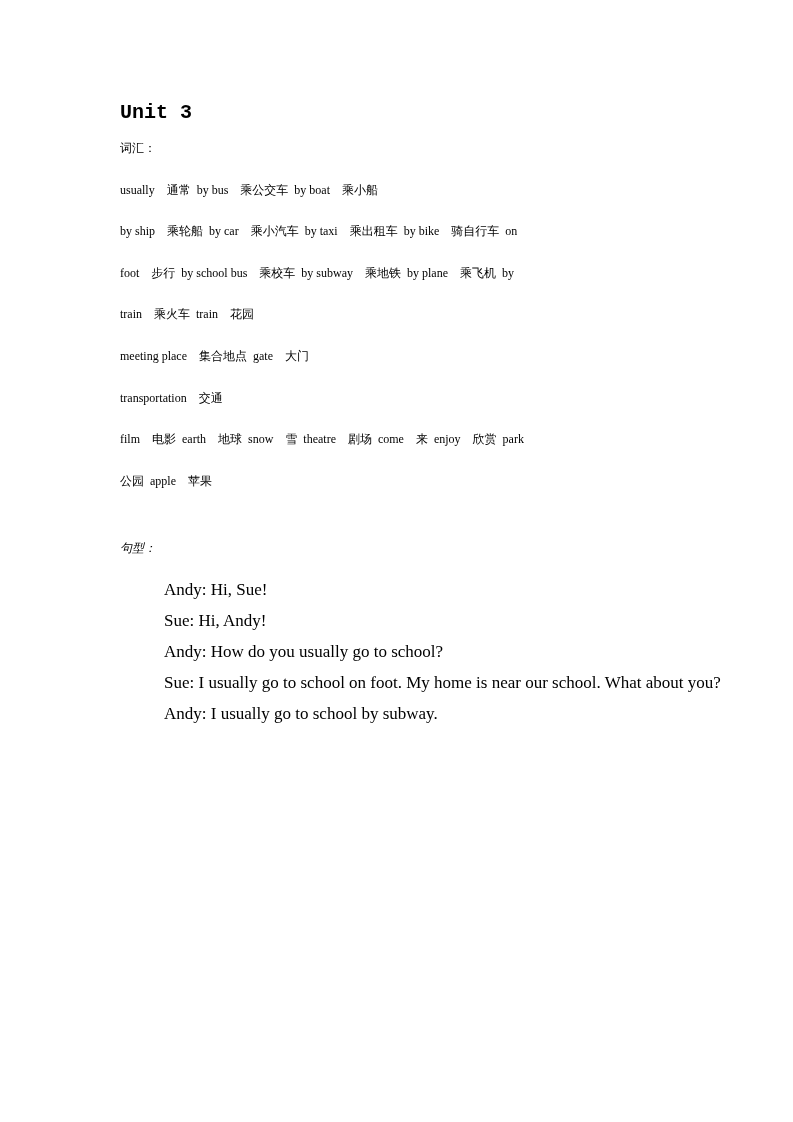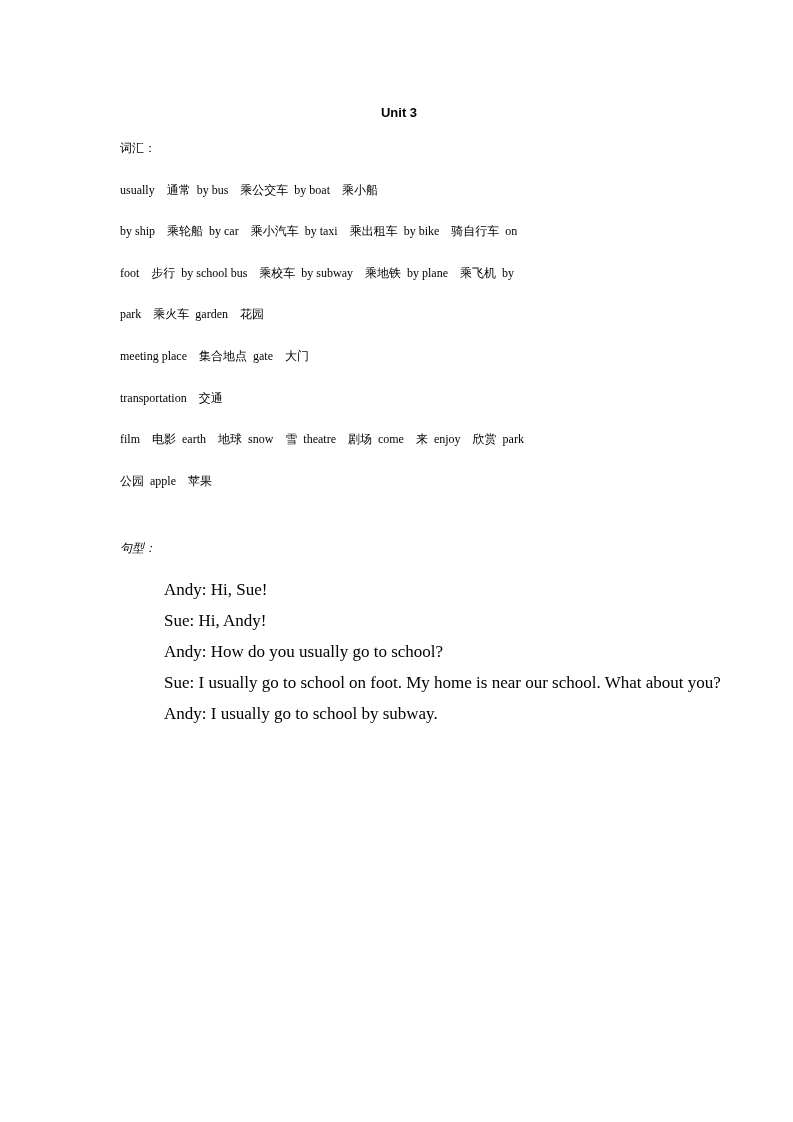--- a/index.html
+++ b/index.html
@@ -11,25 +11,24 @@
   }
   .page {
     box-sizing: border-box;
     width: 793px; height: 1122px;
     padding: 96px 115px 0 120px;
     overflow: hidden;
     background: #ffffff;
   }
   .doc-title {
     margin: 7px 0 0 0;
-    font-size: 13px;
+    font-size: 20px;
     font-weight: bold;
     line-height: 20px;
-    text-align: center;
-    font-family: Liberation Sans, sans-serif;
+    font-family: Liberation Mono, monospace;
   }
   .vocab { margin-top: 5px; }
   .vline {
     font-size: 12px;
     line-height: 41.6px;
     white-space: pre;
   }
   .patterns .pat-heading { margin-top: 26px; font-style: italic; }
   .dialogue { margin-top: 4px; margin-left: 44px; }
   .dline {
@@ -43,21 +42,21 @@
 
 <div class="page">
 
   <h1 class="doc-title">Unit 3</h1>
 
   <section class="vocab">
     <div class="vline heading">词汇：</div>
     <div class="vline">usually　通常  by bus　乘公交车  by boat　乘小船</div>
     <div class="vline">by ship　乘轮船  by car　乘小汽车  by taxi　乘出租车  by bike　骑自行车  on</div>
     <div class="vline">foot　步行  by school bus　乘校车  by subway　乘地铁  by plane　乘飞机  by</div>
-    <div class="vline">park　乘火车  garden　花园</div>
+    <div class="vline">train　乘火车  train　花园</div>
     <div class="vline">meeting place　集合地点  gate　大门</div>
     <div class="vline">transportation　交通</div>
     <div class="vline">film　电影  earth　地球  snow　雪  theatre　剧场  come　来  enjoy　欣赏  park</div>
     <div class="vline">公园  apple　苹果</div>
   </section>
 
   <section class="patterns">
     <div class="vline heading pat-heading">句型：</div>
     <div class="dialogue">
       <div class="dline">Andy: Hi, Sue!</div>

